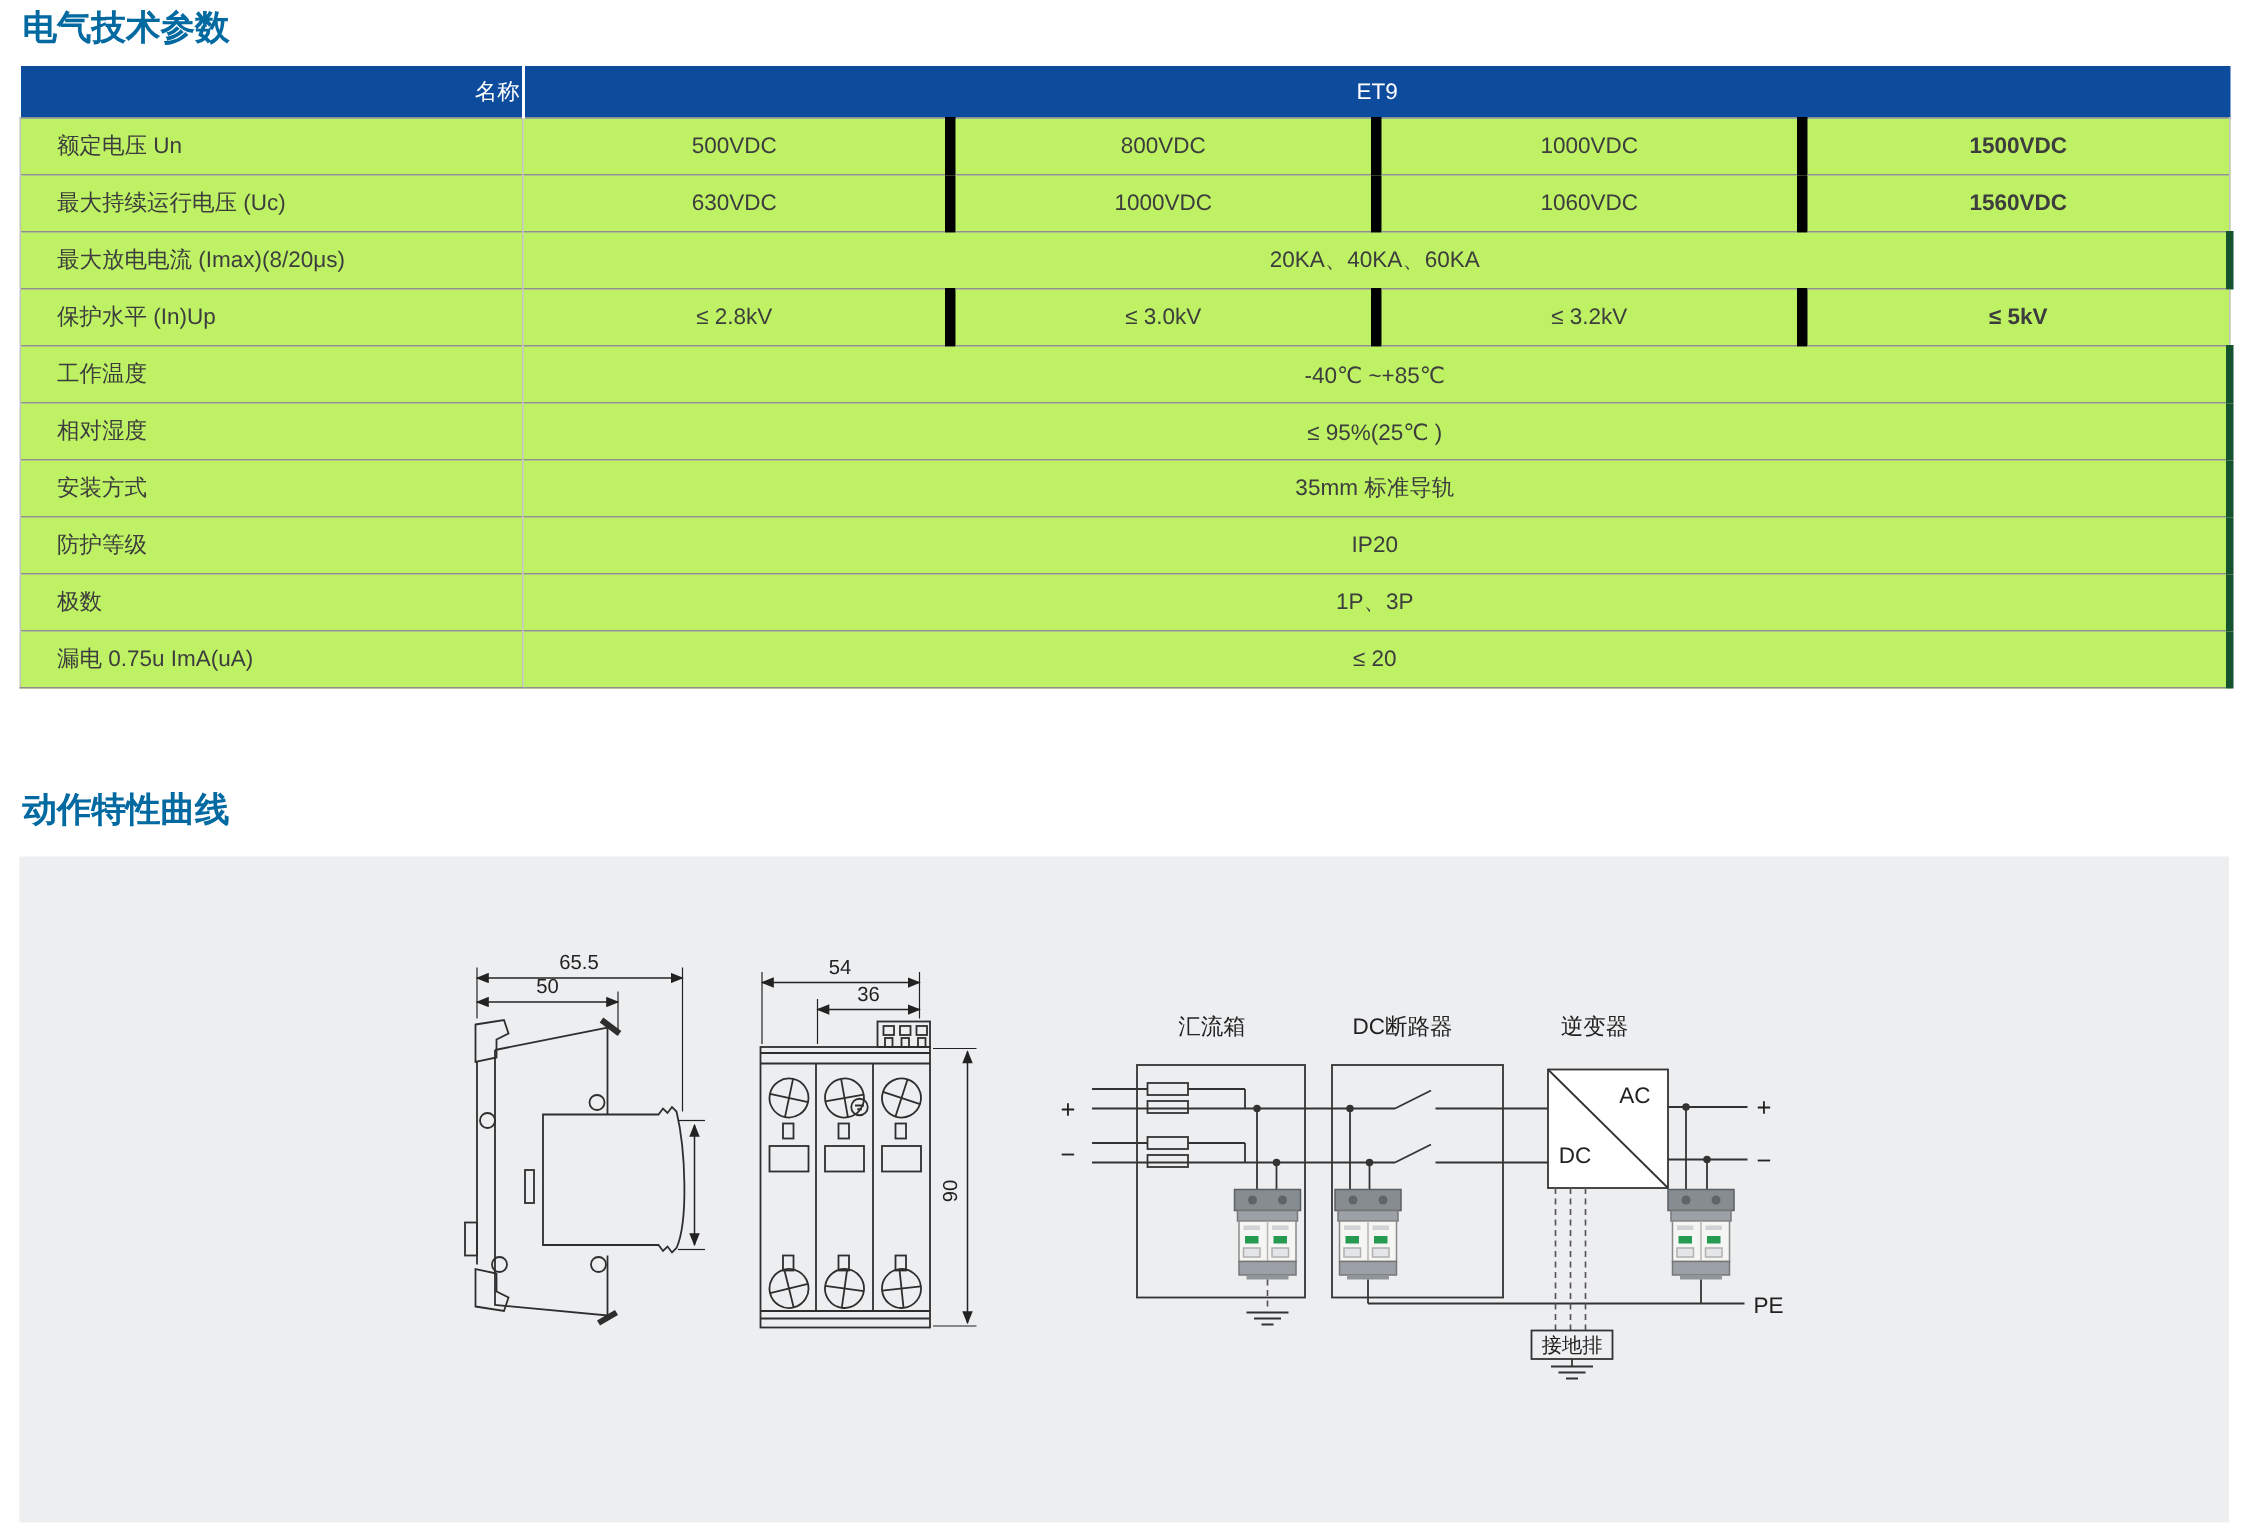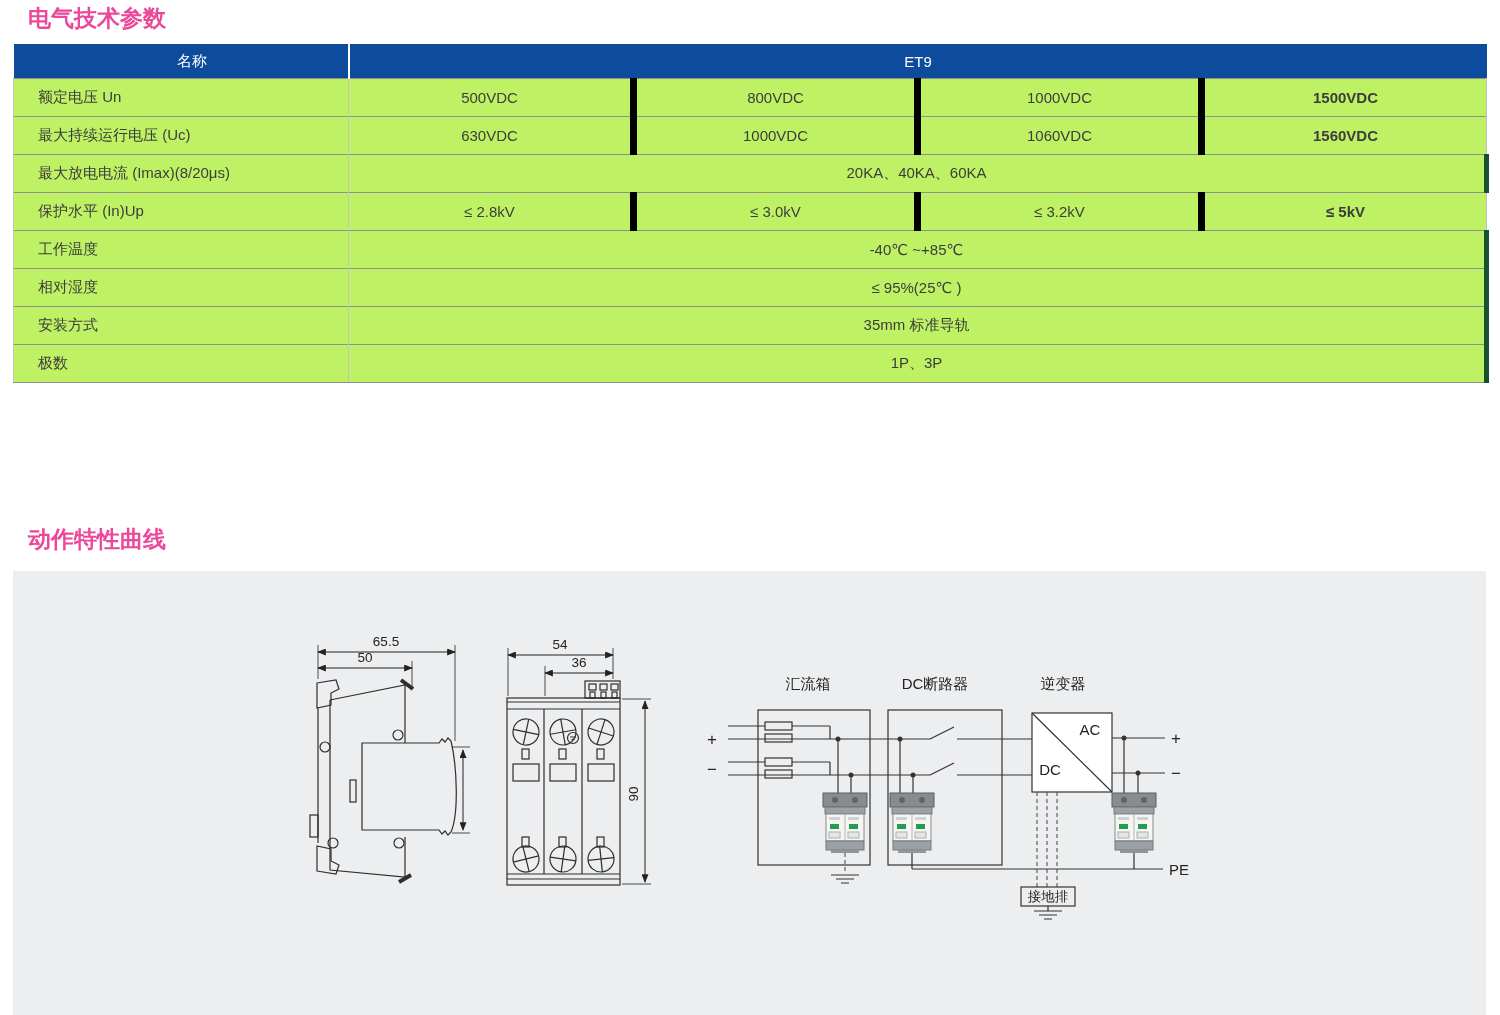--- a/index.html
+++ b/index.html
@@ -1,24 +1,24 @@
 <!DOCTYPE html>
 <html><head>
 <meta charset="utf-8">
 <style>
   html,body{margin:0;padding:0;background:#fff;}
   .page{position:relative;width:1500px;height:1015px;background:#ffffff;overflow:hidden;
         font-family:"Liberation Sans","DejaVu Sans",sans-serif;}
-  .sec-title{position:absolute;left:28px;margin:0;font-size:23px;font-weight:bold;color:#ec4899;}
+  .sec-title{position:absolute;left:15px;margin:0;font-size:23px;font-weight:bold;color:#0369a1;}
   #title-electrical{top:3px;}
   #title-curve{top:524px;}
   table.spec{position:absolute;top:44px;left:13px;width:1473px;border-collapse:collapse;
         table-layout:fixed;font-size:15px;color:#3d3d3d;}
   table.spec th{background:#0d4b9d;color:#ffffff;font-weight:normal;height:32px;font-size:15px;}
-  table.spec th.name{text-align:center;padding-left:24px;border-right:2px solid #ffffff;}
+  table.spec th.name{text-align:right;padding-left:24px;border-right:2px solid #ffffff;}
   table.spec tbody td{height:35px;text-align:center;border-top:1px solid #8f8f8f;background:#bef264;}
   table.spec tbody tr:last-child td{border-bottom:1px solid #8f8f8f;}
   table.spec td.label{text-align:left;padding-left:24px;border-left:1px solid #c2c2c2;border-right:1px solid #c2c2c2;}
   table.spec td.val{border-right:7px solid #000000;}
   table.spec td.val:last-child{border-right:1px solid #c2c2c2;font-weight:bold;}
   table.spec td.merged{border-right:5px solid #14532d;}
   .panel{position:absolute;left:13px;top:571px;width:1473px;height:529px;background:#edeef0;}
   .panel svg{position:absolute;left:0;top:0;}
   svg text{font-family:"Liberation Sans","DejaVu Sans",sans-serif;}
   .ln{stroke:#2e2e2e;stroke-width:1.2;fill:none;}
@@ -86,22 +86,30 @@
         </tr>
         <tr>
           <td class="label">相对湿度</td>
           <td colspan="4" class="merged">≤ 95%(25℃ )</td>
         </tr>
         <tr>
           <td class="label">安装方式</td>
           <td colspan="4" class="merged">35mm 标准导轨</td>
         </tr>
         <tr>
+          <td class="label">防护等级</td>
+          <td colspan="4" class="merged">IP20</td>
+        </tr>
+        <tr>
           <td class="label">极数</td>
           <td colspan="4" class="merged">1P、3P</td>
+        </tr>
+        <tr>
+          <td class="label">漏电 0.75u ImA(uA)</td>
+          <td colspan="4" class="merged">≤ 20</td>
         </tr>
       </tbody>
   </table>
 
   <h1 class="sec-title" id="title-curve">动作特性曲线</h1>
 
   <div class="panel">
     <svg width="1473" height="424" viewBox="0 0 1473 424">
       <defs>
         <marker id="ar" viewBox="0 0 10 8" refX="9" refY="4" markerWidth="9" markerHeight="7" orient="auto-start-reverse">

